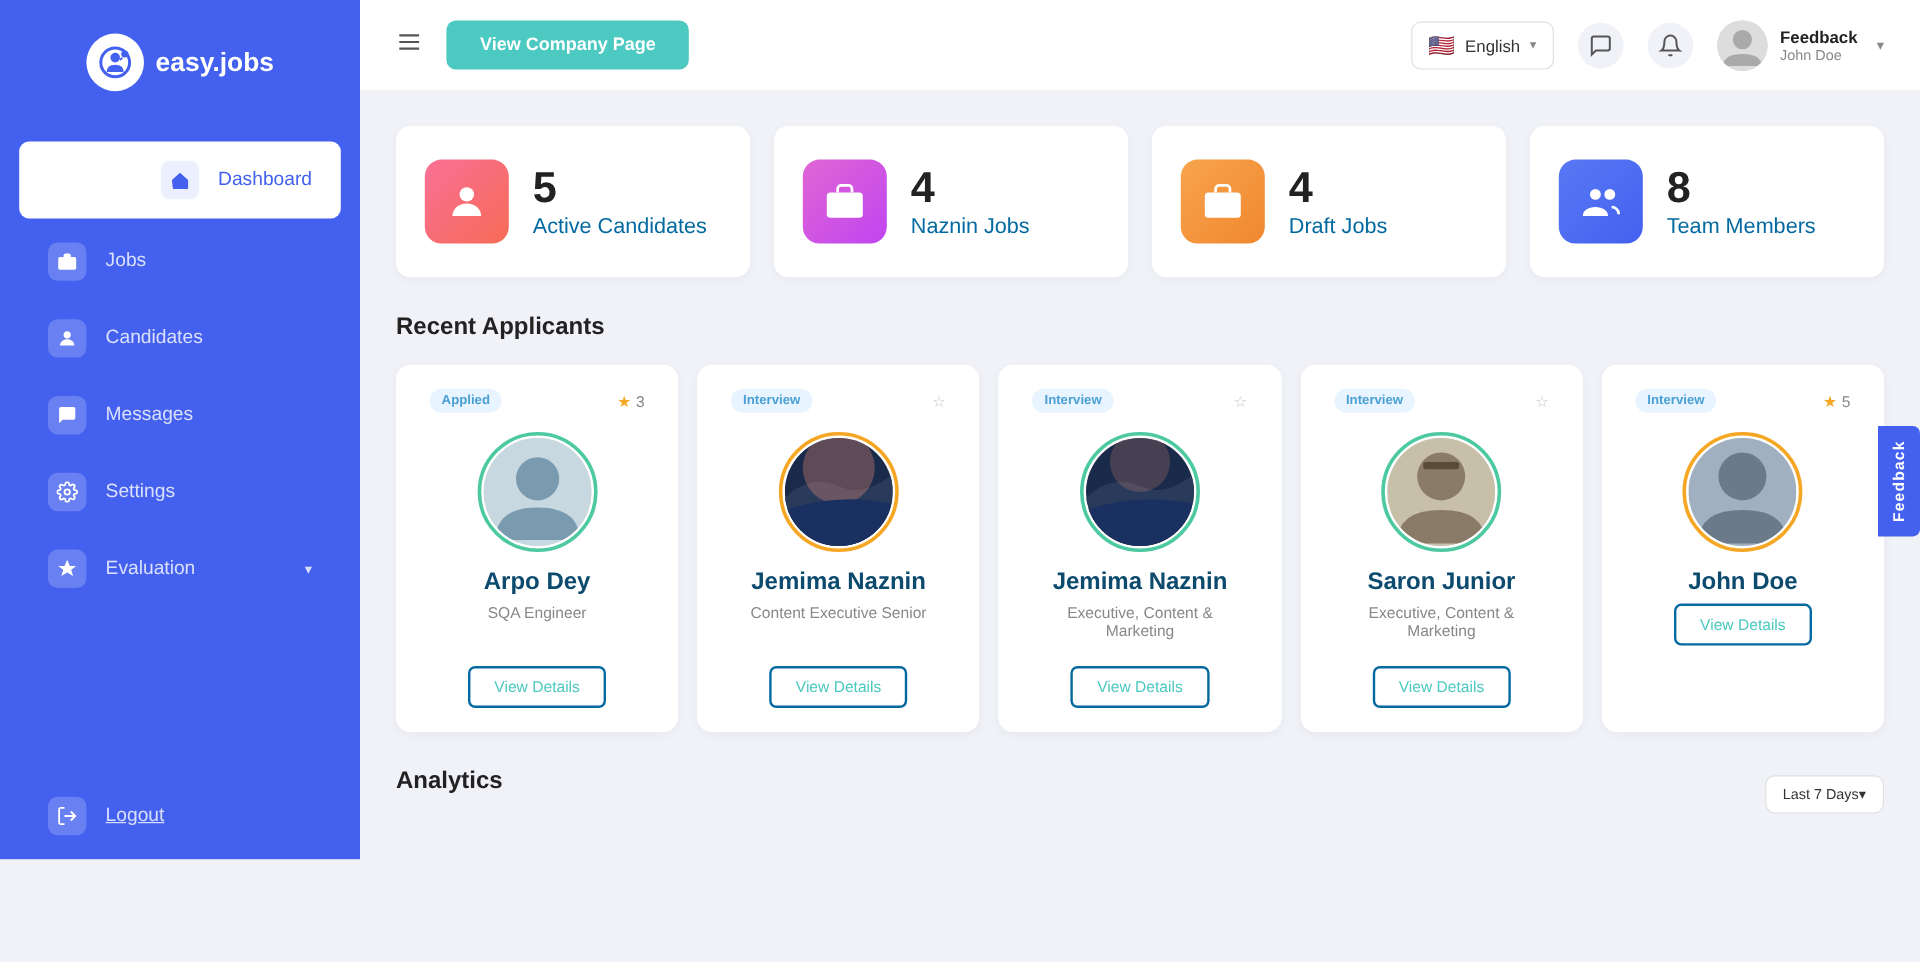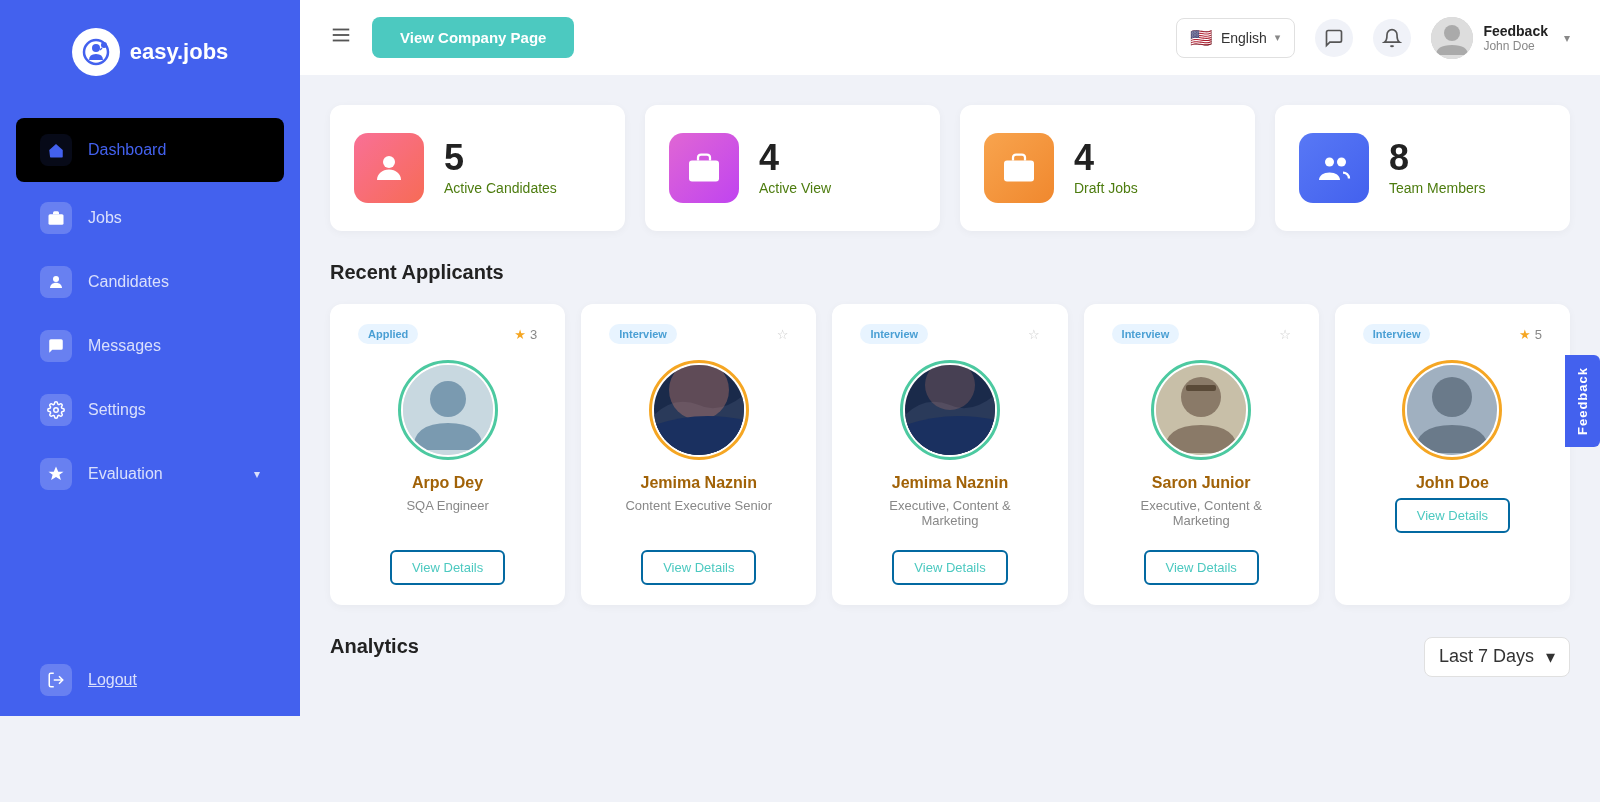--- a/index.html
+++ b/index.html
@@ -49,25 +49,26 @@
       gap: 16px;
       padding: 16px 40px;
       color: rgba(255,255,255,0.8);
       cursor: pointer;
       font-size: 16px;
       font-weight: 500;
       transition: background 0.2s;
       position: relative;
     }
     .nav-item.active {
-      background: #000000;
+      background: #ffffff;
       color: #4361ee;
       border-radius: 8px;
       margin: 4px 16px;
       padding: 16px 24px;
+      justify-content: flex-end;
     }
     .nav-item.active .nav-icon { color: #4361ee; }
     .nav-icon {
       width: 32px;
       height: 32px;
       display: flex;
       align-items: center;
       justify-content: center;
       font-size: 18px;
       background: rgba(255,255,255,0.2);
@@ -210,21 +211,21 @@
       justify-content: center;
       font-size: 28px;
       color: white;
       flex-shrink: 0;
     }
     .stat-icon-box.pink { background: linear-gradient(135deg, #f97096, #f76b56); }
     .stat-icon-box.purple { background: linear-gradient(135deg, #e066d4, #c044f0); }
     .stat-icon-box.orange { background: linear-gradient(135deg, #f8a44e, #f0882e); }
     .stat-icon-box.blue { background: linear-gradient(135deg, #5878f5, #4361ee); }
     .stat-number { font-size: 36px; font-weight: 700; color: #222; line-height: 1; }
-    .stat-label { font-size: 14px; color: #4d7c0f; margin-top: 4px; }
+    .stat-label { font-size: 18px; color: #0369a1; margin-top: 4px; }
 
     
     .section-title {
       font-size: 20px;
       font-weight: 700;
       color: #222;
       margin-bottom: 20px;
     }
     .applicants-grid {
       display: grid;
@@ -285,23 +286,23 @@
       border-radius: 50%;
       overflow: hidden;
       background: #ddd;
     }
     .avatar-inner svg, .avatar-inner img {
       width: 100%;
       height: 100%;
       object-fit: cover;
     }
     .applicant-name {
-      font-size: 16px;
+      font-size: 20px;
       font-weight: 700;
-      color: #a16207;
+      color: #0c4a6e;
       text-align: center;
       margin-bottom: 6px;
     }
     .applicant-role {
       font-size: 13px;
       color: #888;
       text-align: center;
       margin-bottom: 16px;
       min-height: 36px;
     }
@@ -319,26 +320,26 @@
     
     .analytics-header {
       display: flex;
       align-items: center;
       justify-content: space-between;
       margin-bottom: 16px;
     }
     .analytics-filter {
       display: flex;
       align-items: center;
-      gap: 12px;
+      gap: 0;
       background: white;
       border: 1px solid #e0e0e0;
       padding: 8px 14px;
       border-radius: 8px;
-      font-size: 18px;
+      font-size: 12px;
       cursor: pointer;
       color: #333;
     }
     .feedback-wrapper {
       position: fixed;
       right: 0;
       top: 50%;
       transform: translateY(-50%);
       z-index: 999;
     }
@@ -510,21 +511,21 @@
         <div class="stat-icon-box purple">
           <svg width="36" height="36" viewBox="0 0 24 24" fill="white">
             <rect x="2" y="7" width="20" height="14" rx="2"></rect>
             <path d="M16 7V5a2 2 0 00-2-2h-4a2 2 0 00-2 2v2" stroke="white" stroke-width="1.5" fill="none"></path>
             <circle cx="12" cy="14" r="3" fill="white" opacity="0.4"></circle>
             <path d="M7 14h2m6 0h2" stroke="white" stroke-width="1.5"></path>
           </svg>
         </div>
         <div>
           <div class="stat-number">4</div>
-          <div class="stat-label">Active View</div>
+          <div class="stat-label">Naznin Jobs</div>
         </div>
       </div>
       <div class="stat-card">
         <div class="stat-icon-box orange">
           <svg width="36" height="36" viewBox="0 0 24 24" fill="white">
             <rect x="2" y="7" width="20" height="14" rx="2"></rect>
             <path d="M16 7V5a2 2 0 00-2-2h-4a2 2 0 00-2 2v2" stroke="white" stroke-width="1.5" fill="none"></path>
           </svg>
         </div>
         <div>

